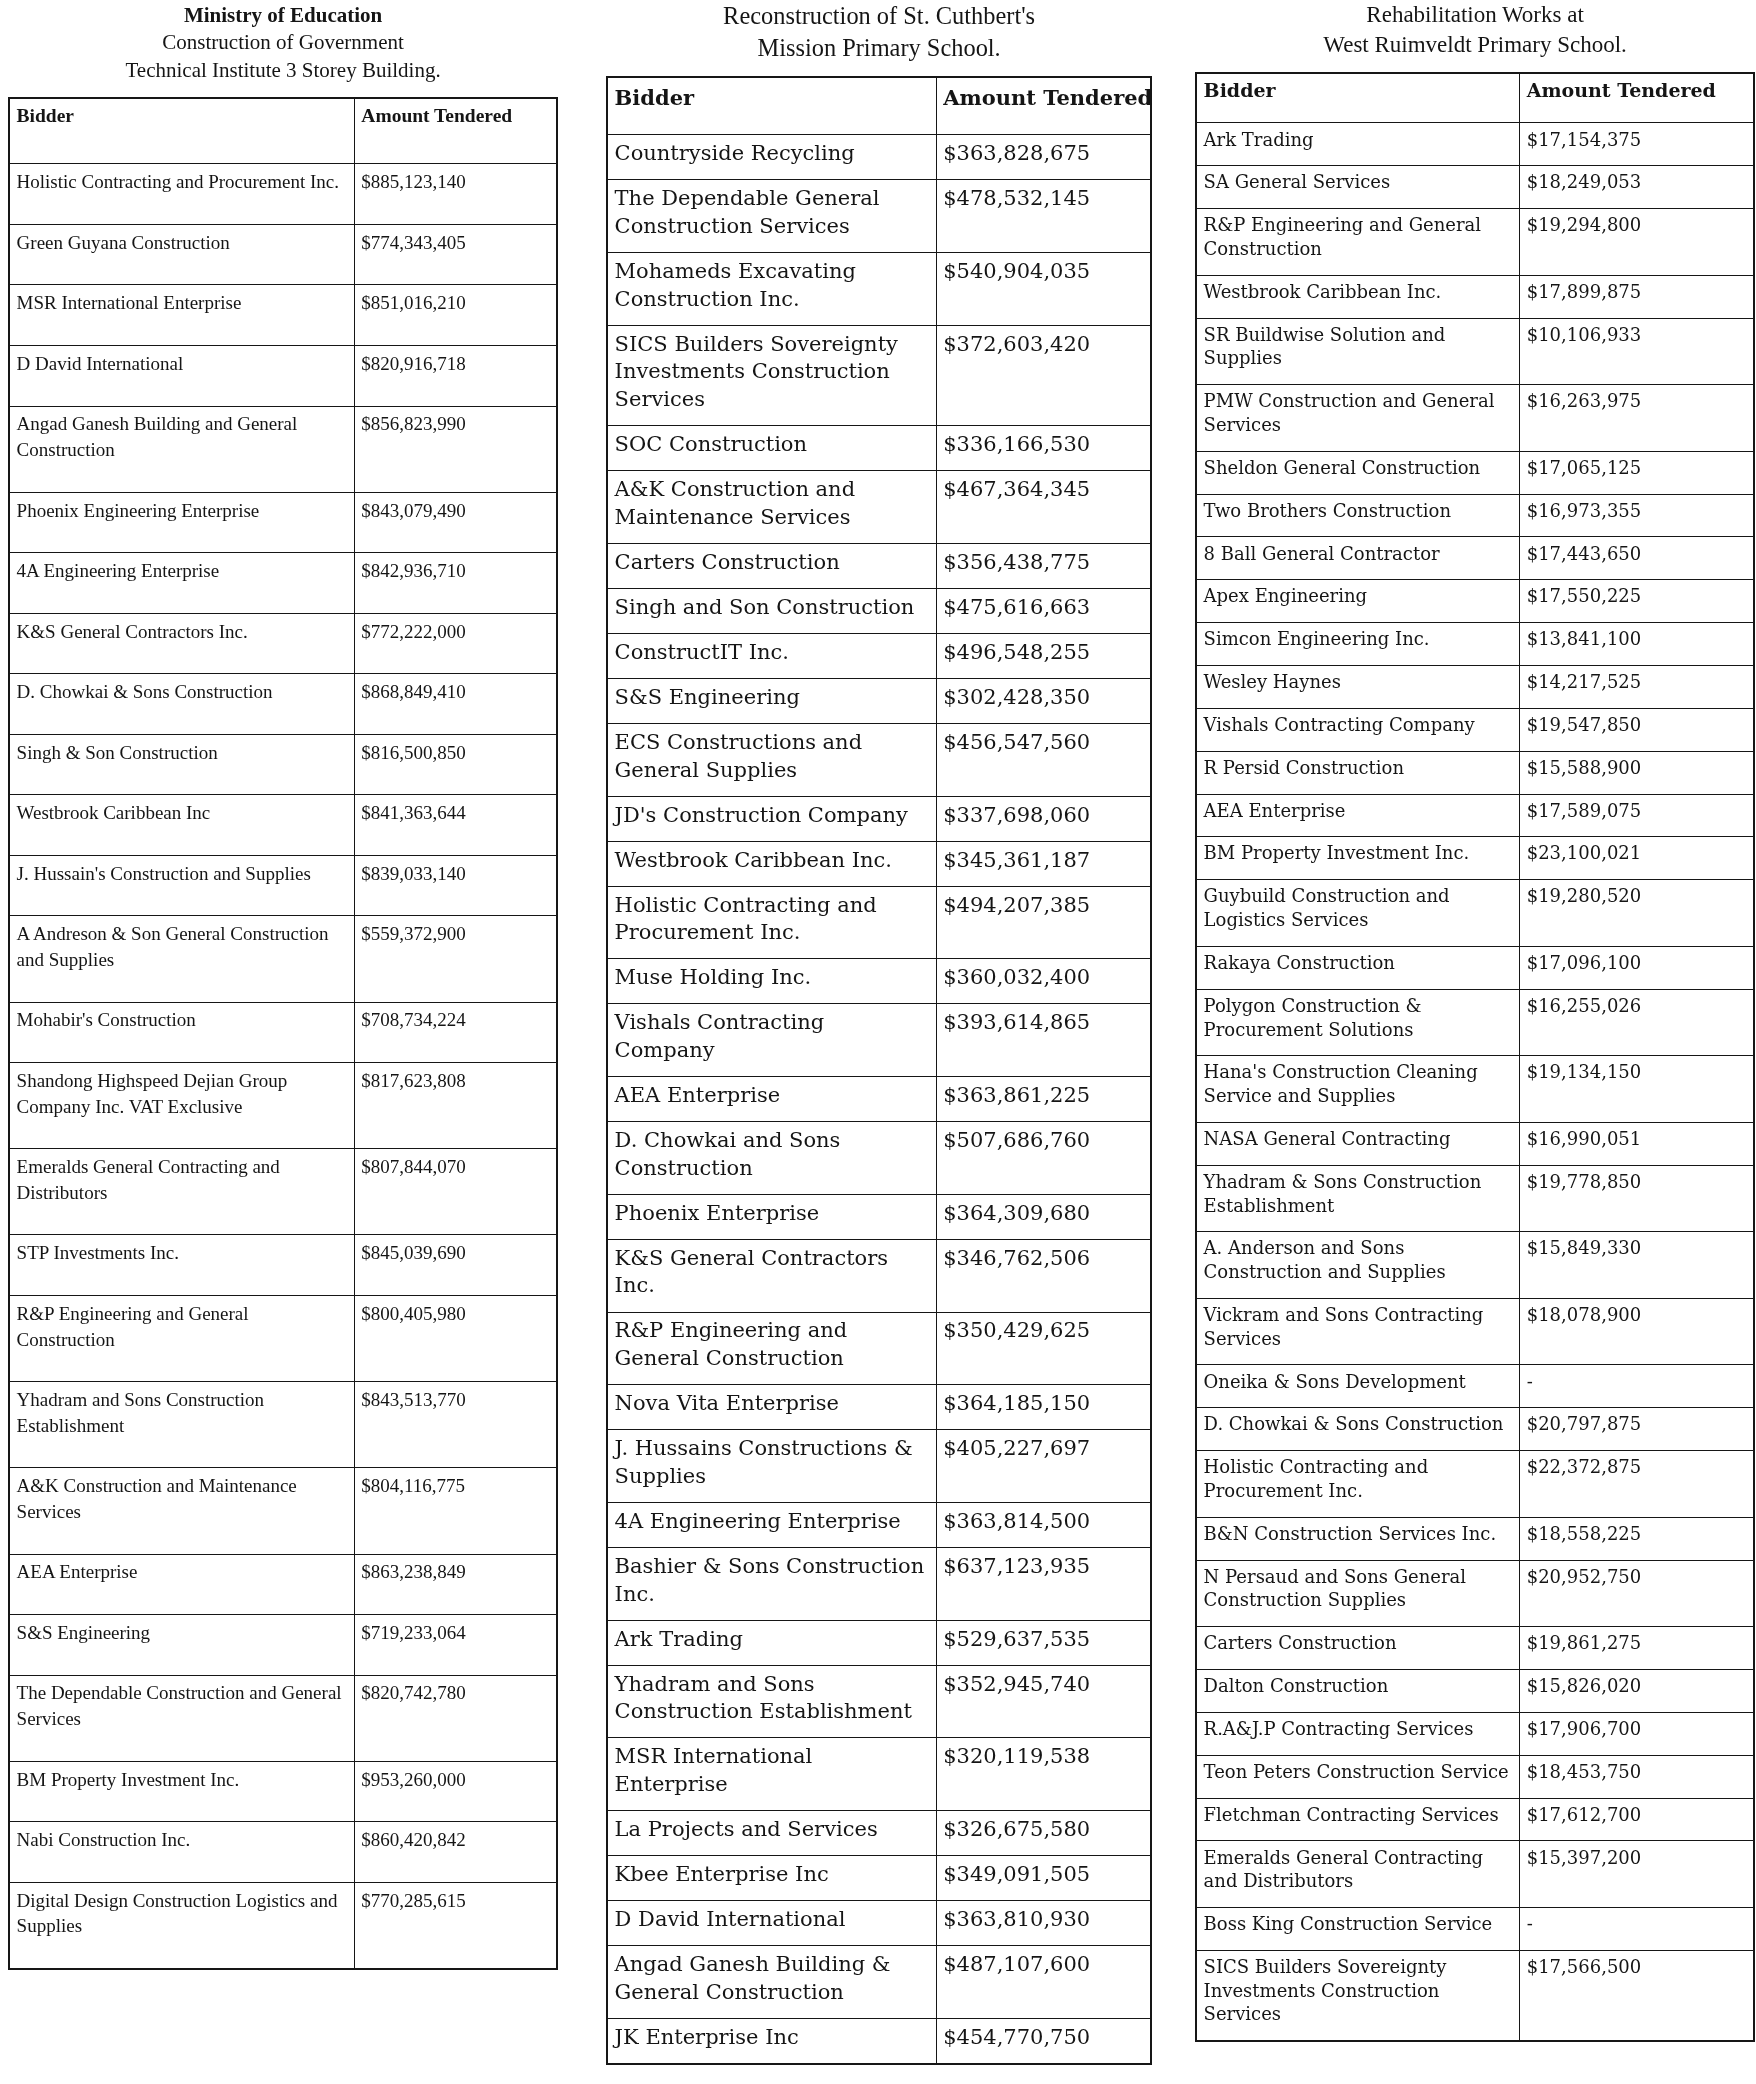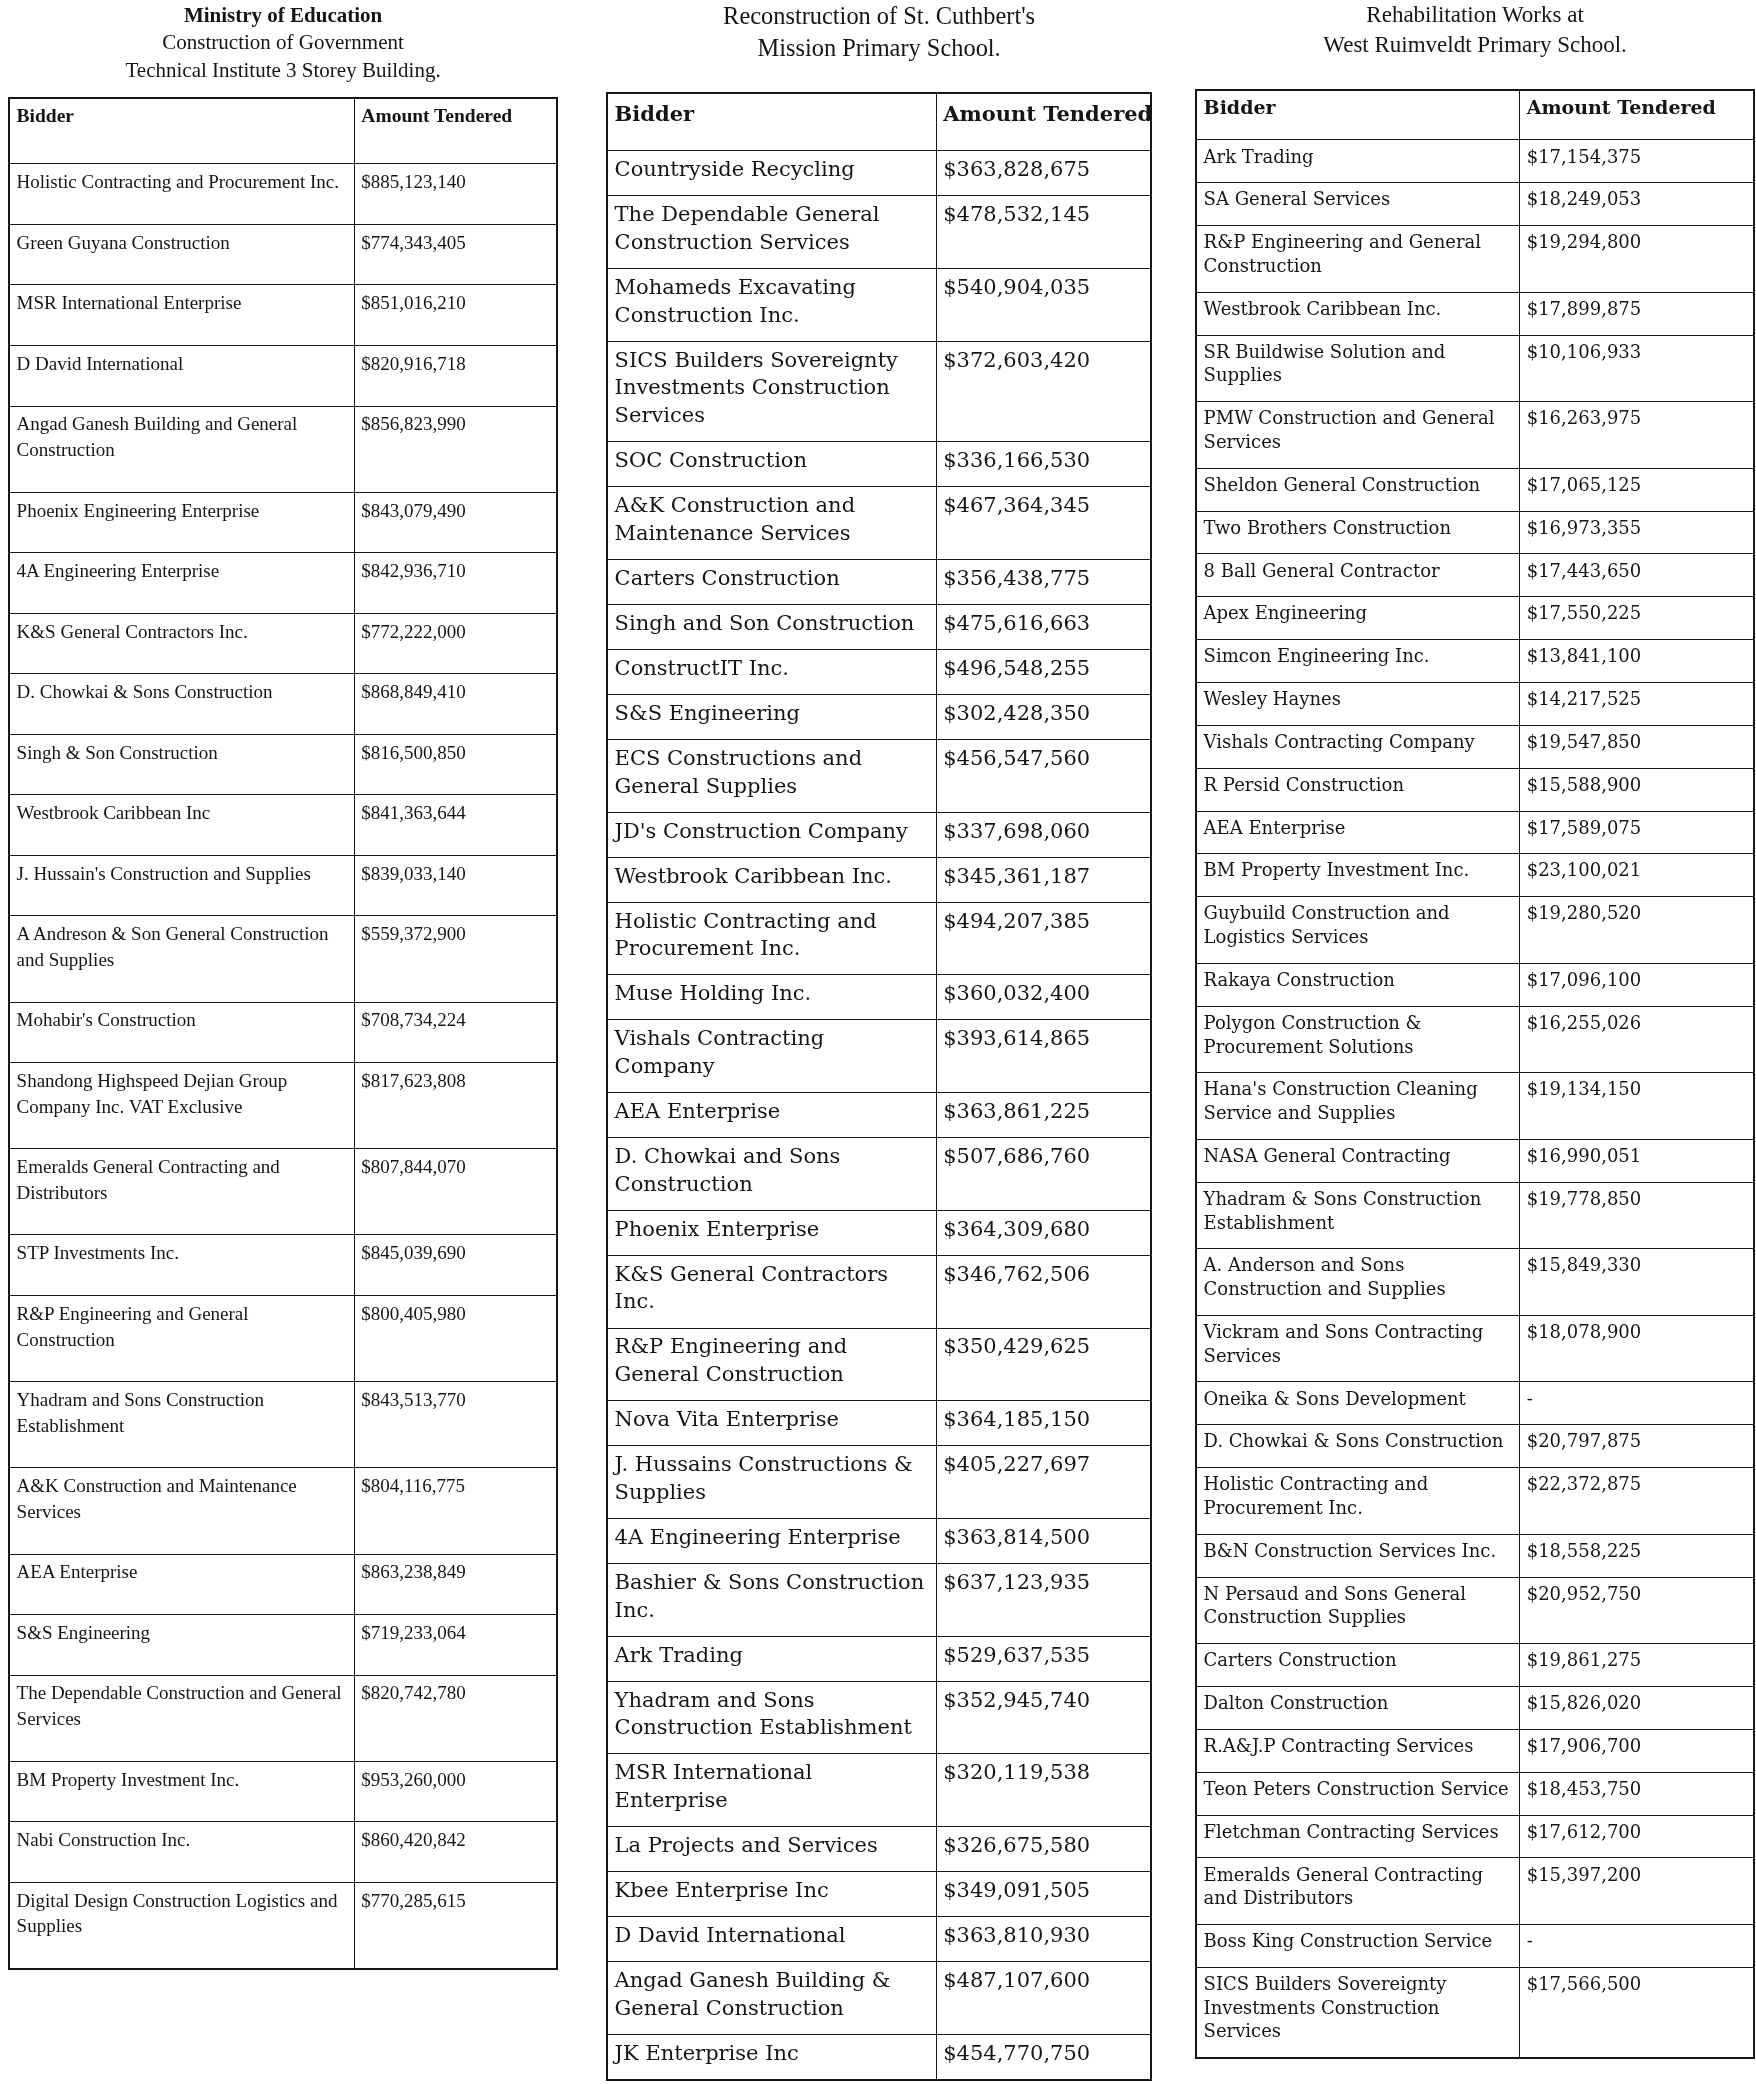--- a/index.html
+++ b/index.html
@@ -22,22 +22,22 @@
   .table-col { flex: none; }
   .col-a { margin-left: 8.1px;  width: 550px; padding-top: 2px; }
   .col-b { margin-left: 48px;  width: 546px; padding-top: 0; }
   .col-c { margin-left: 43px;  width: 560px; padding-top: 0; }
 
   .titles {
     text-align: center;
     line-height: 1.3;
   }
   .col-a .titles { font-size: 21px; margin-bottom: 13px; }
-  .col-b .titles { font-size: 24.4px; margin-bottom: 29px; font-family: "Liberation Serif", serif; }
-  .col-c .titles { font-size: 23px; margin-bottom: 29px; font-family: "Liberation Serif", serif; }
+  .col-b .titles { font-size: 24.4px; margin-bottom: 13px; font-family: "Liberation Serif", serif; }
+  .col-c .titles { font-size: 23px; margin-bottom: 12px; font-family: "Liberation Serif", serif; }
   .col-a .title-line:first-child { font-weight: bold; }
 
   table.tender-table {
     border-collapse: collapse;
     width: 100%;
     table-layout: fixed;
     border: 2.4px solid #161616;
   }
   table.tender-table th,
   table.tender-table td {

